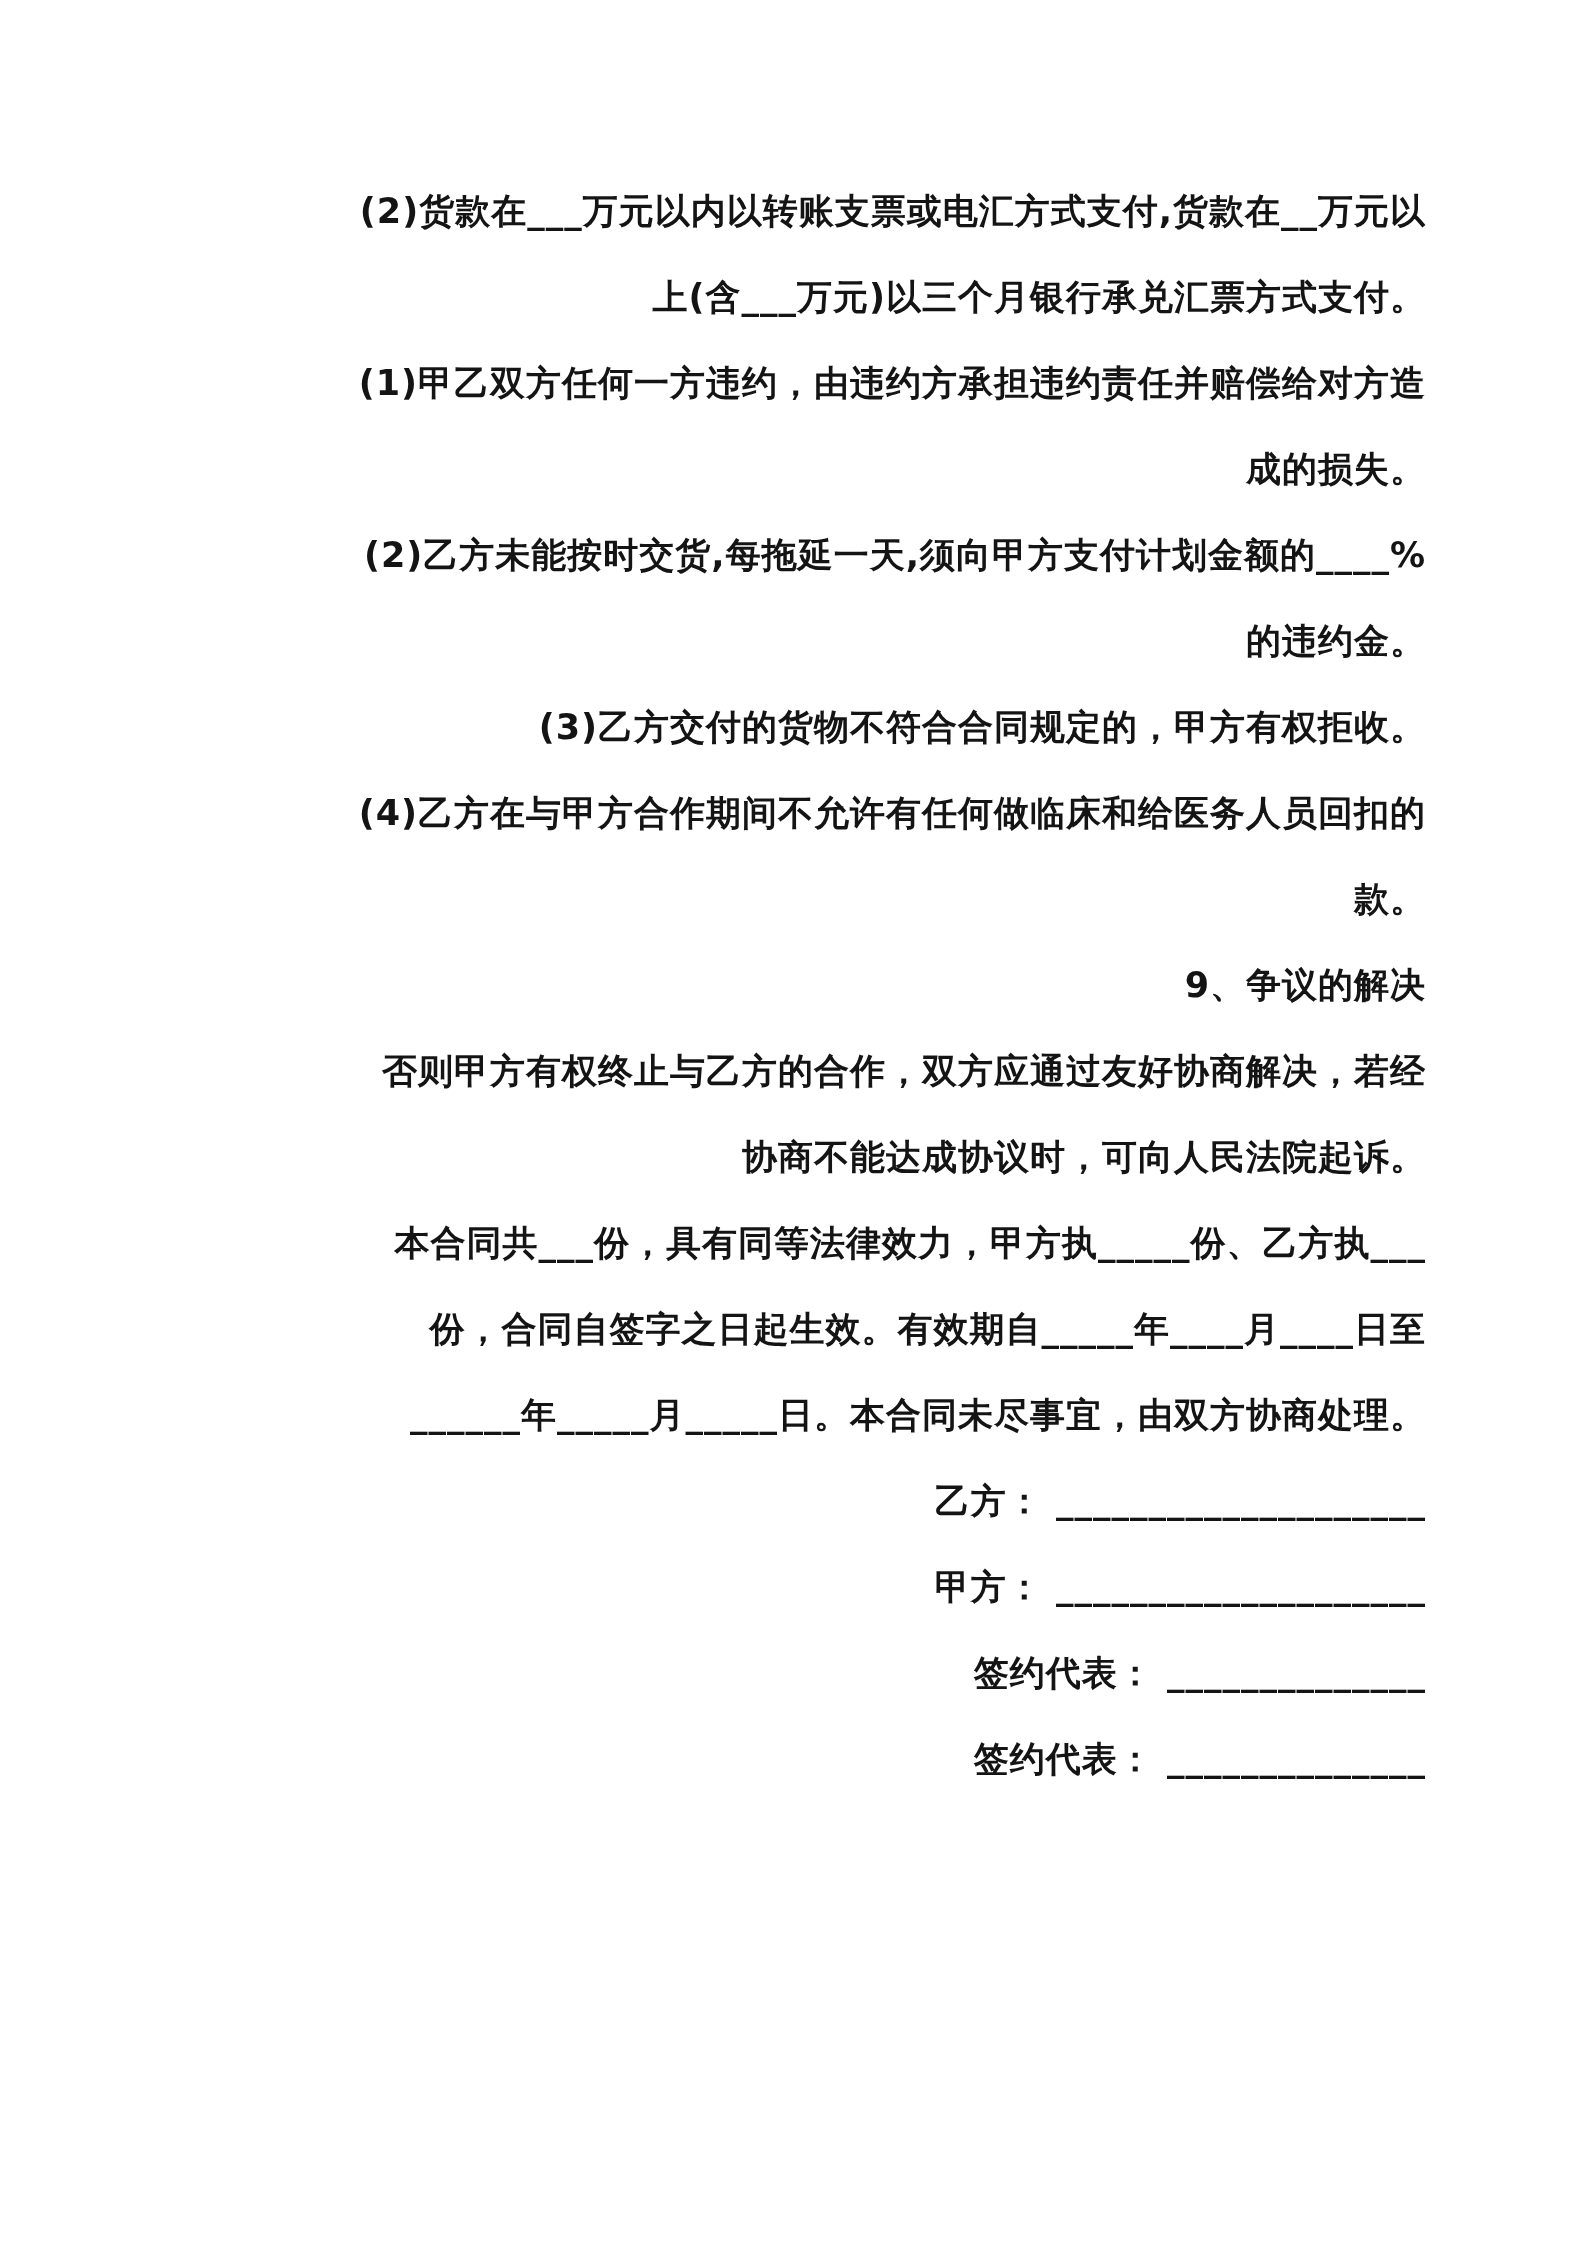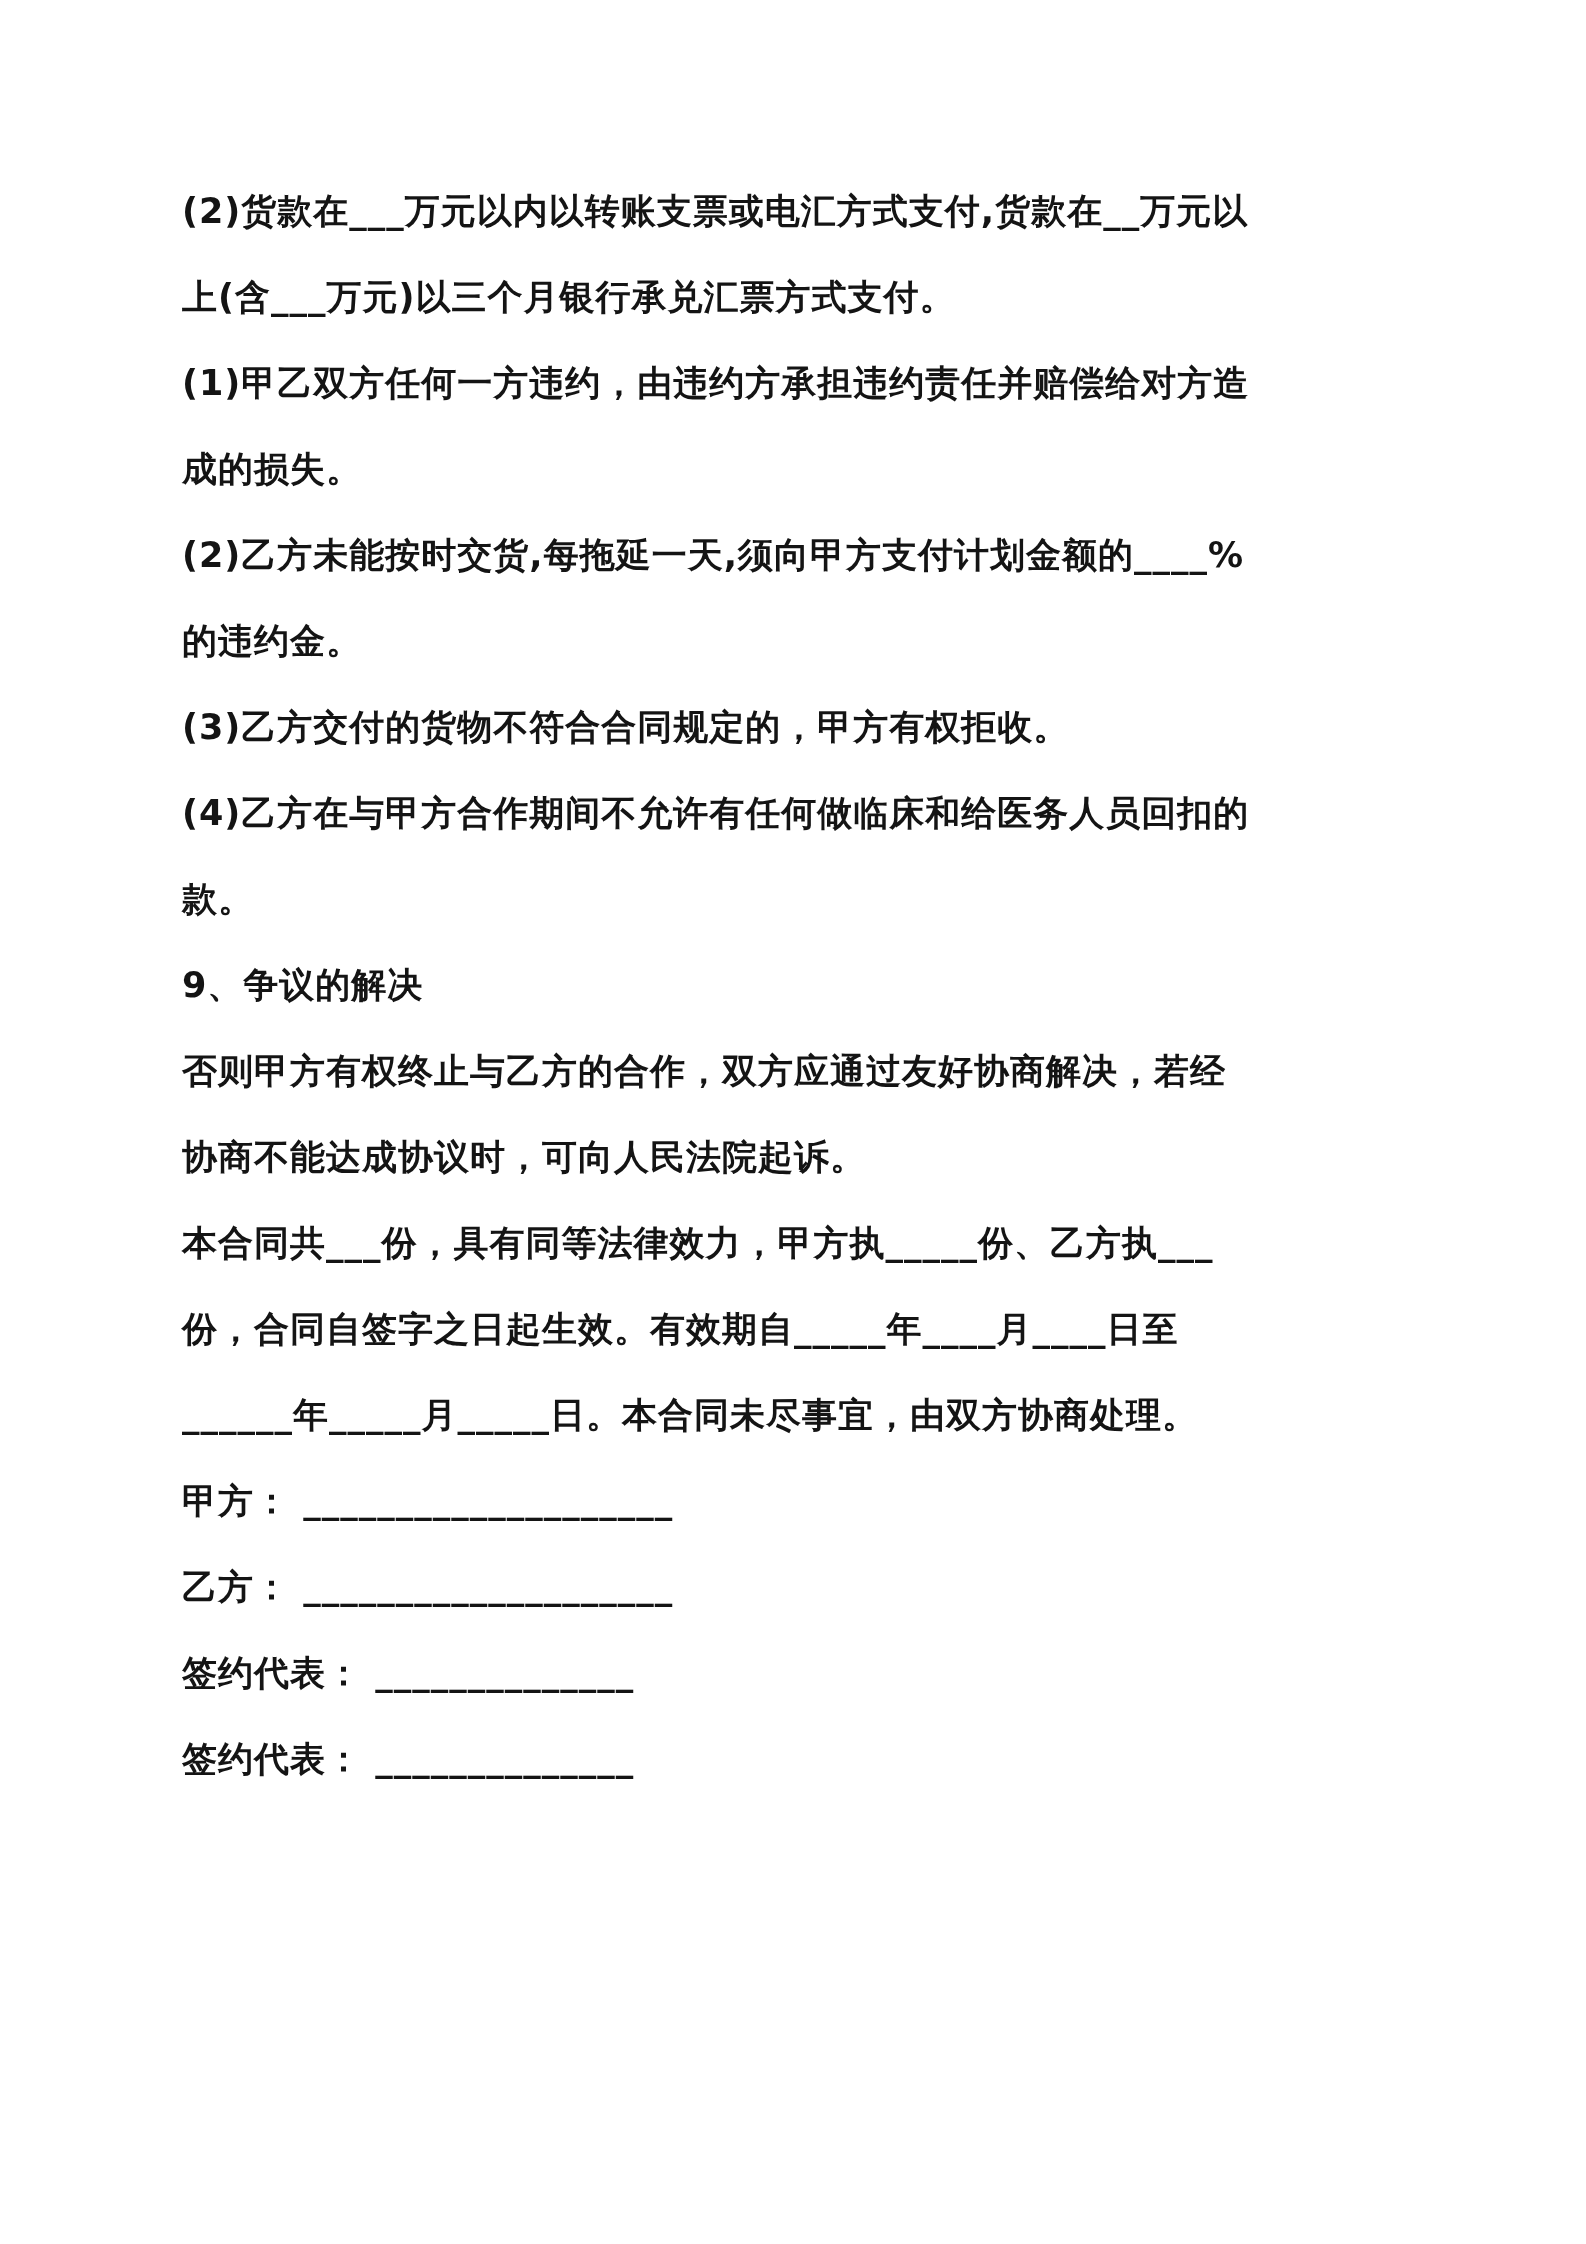--- a/index.html
+++ b/index.html
@@ -23,21 +23,21 @@
   }
   .line {
     margin: 0;
     padding: 0;
     font-size: 35px;
     line-height: 86px;
     font-weight: 700;
     color: #141414;
     letter-spacing: 1px;
     white-space: nowrap;
-    text-align: left;
+    text-align: right;
   }
 </style>
 </head>
 <body>
 
 <div class="page">
   <div class="doc">
       <p class="line">(2)货款在___万元以内以转账支票或电汇方式支付,货款在__万元以</p>
       <p class="line">上(含___万元)以三个月银行承兑汇票方式支付。</p>
       <p class="line">(1)甲乙双方任何一方违约，由违约方承担违约责任并赔偿给对方造</p>
@@ -46,18 +46,18 @@
       <p class="line">的违约金。</p>
       <p class="line">(3)乙方交付的货物不符合合同规定的，甲方有权拒收。</p>
       <p class="line">(4)乙方在与甲方合作期间不允许有任何做临床和给医务人员回扣的</p>
       <p class="line">款。</p>
       <p class="line">9、争议的解决</p>
       <p class="line">否则甲方有权终止与乙方的合作，双方应通过友好协商解决，若经</p>
       <p class="line">协商不能达成协议时，可向人民法院起诉。</p>
       <p class="line">本合同共___份，具有同等法律效力，甲方执_____份、乙方执___</p>
       <p class="line">份，合同自签字之日起生效。有效期自_____年____月____日至</p>
       <p class="line">______年_____月_____日。本合同未尽事宜，由双方协商处理。</p>
+      <p class="line">乙方： ____________________</p>
       <p class="line">甲方： ____________________</p>
-      <p class="line">乙方： ____________________</p>
       <p class="line">签约代表： ______________</p>
       <p class="line">签约代表： ______________</p>
     </div>
 </div>
 
 </body></html>

